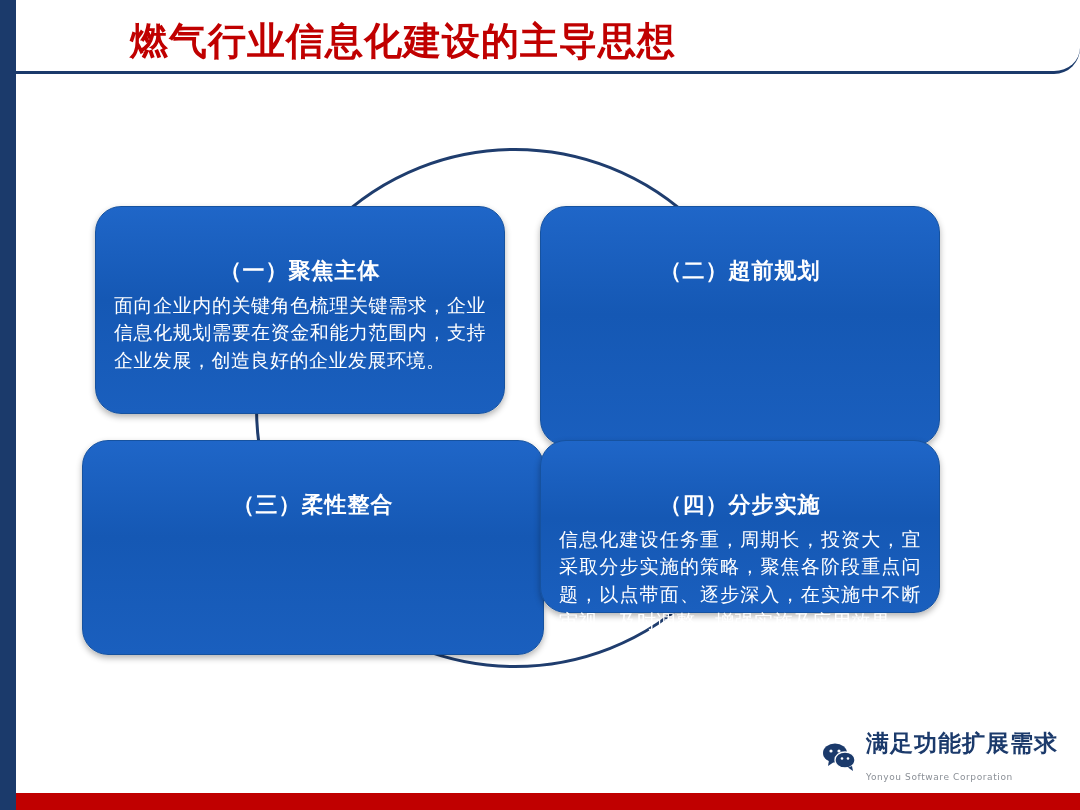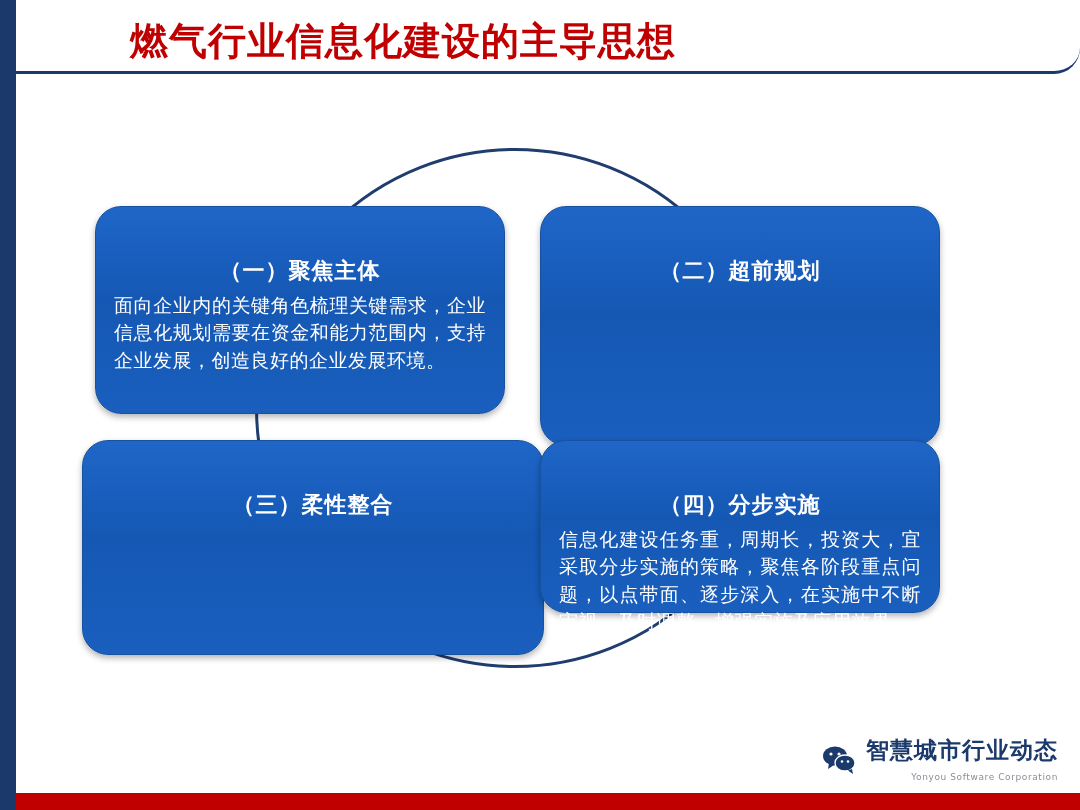--- a/index.html
+++ b/index.html
@@ -136,22 +136,22 @@
   .wechat-name {
     font-size: 23px;
     font-weight: bold;
     color: #1b3a6b;
     letter-spacing: 1px;
   }
   .wechat-sub {
     font-size: 9px;
     color: #8a8f96;
     letter-spacing: 0.6px;
-    text-align: right;
-    margin-top: 10px;
+    text-align: left;
+    margin-top: 17px;
   }
 </style>
 </head>
 <body>
 
 <div class="slide">
 
   <div class="left-bar"></div>
 
   <div class="header">
@@ -185,21 +185,21 @@
         <polygon points="7,18 6,24 12,20" fill="#1b3a6b"></polygon>
         <circle cx="9" cy="9" r="1.6" fill="#ffffff"></circle>
         <circle cx="17" cy="9" r="1.6" fill="#ffffff"></circle>
         <ellipse cx="23" cy="18" rx="10" ry="8" fill="#1b3a6b" stroke="#ffffff" stroke-width="1.3"></ellipse>
         <polygon points="30,24 31,29 26,25.5" fill="#1b3a6b"></polygon>
         <circle cx="20" cy="16.5" r="1.3" fill="#ffffff"></circle>
         <circle cx="26" cy="16.5" r="1.3" fill="#ffffff"></circle>
       </svg>
     </span>
     <span class="wechat-text-wrap">
-      <span class="wechat-name">智慧城市行业动态</span>
+      <span class="wechat-name">满足功能扩展需求</span>
       <span class="wechat-sub">Yonyou Software Corporation</span>
     </span>
   </div>
 
   <div class="footer-band">
     <span class="blue-tip"></span>
   </div>
 
 </div>
 

